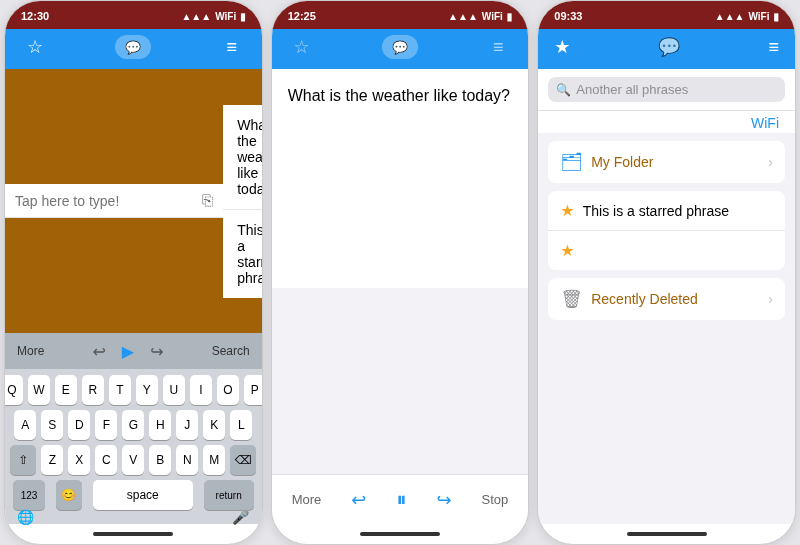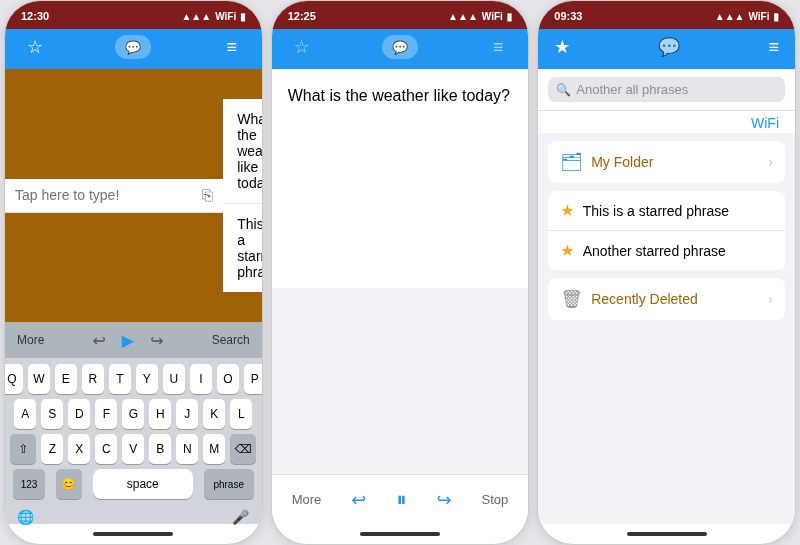--- a/index.html
+++ b/index.html
@@ -182,21 +182,20 @@
       box-shadow: 0 1px 0 #999;
       cursor: pointer;
       flex-shrink: 0;
     }
     .key-dark {
       background: #adb5bd;
     }
     .key-space {
       flex: 1;
       max-width: 100px;
-      border-radius: 8px;
     }
     .key-return {
       width: 50px;
       font-size: 10px;
     }
     .key-shift {
       width: 26px;
     }
     .key-del {
       width: 26px;
@@ -206,21 +205,21 @@
       font-size: 10px;
     }
     .key-emoji {
       width: 26px;
     }
     .key-bottom-row {
       display: flex;
       justify-content: space-between;
       align-items: center;
       padding: 0 4px;
-      margin-bottom: 15px;
+      margin-bottom: 4px;
       gap: 4px;
     }
 
     
     .phone2-content {
       flex: 1;
       background: white;
       display: flex;
       flex-direction: column;
       padding: 16px;
@@ -461,21 +460,21 @@
         <div class="key">V</div>
         <div class="key">B</div>
         <div class="key">N</div>
         <div class="key">M</div>
         <div class="key key-dark key-del">⌫</div>
       </div>
       <div class="key-bottom-row">
         <div class="key key-dark key-num">123</div>
         <div class="key key-dark key-emoji">😊</div>
         <div class="key key-space">space</div>
-        <div class="key key-dark key-return">phrase</div>
+        <div class="key key-dark key-return">return</div>
       </div>
       <div style="height:6px;display:flex;justify-content:space-between;padding:0 8px;align-items:center;">
         <span style="font-size:14px;color:#555;">🌐</span>
         <span style="font-size:14px;color:#555;">🎤</span>
       </div>
     </div>
   </div>
   <div class="home-bar">
     <div class="home-bar-line"></div>
   </div>
@@ -548,21 +547,20 @@
       </div>
     </div>
 
     <div class="starred-section">
       <div class="starred-item">
         <span class="star-filled">★</span>
         <span class="starred-text">This is a starred phrase</span>
       </div>
       <div class="starred-item">
         <span class="star-filled">★</span>
-        <span class="starred-text">Another starred phrase</span>
       </div>
     </div>
 
     <div class="list-section">
       <div class="folder-item">
         <div class="folder-left">
           <span class="folder-icon-trash">🗑</span>
           <span class="folder-label">Recently Deleted</span>
         </div>
         <span class="chevron">›</span>

